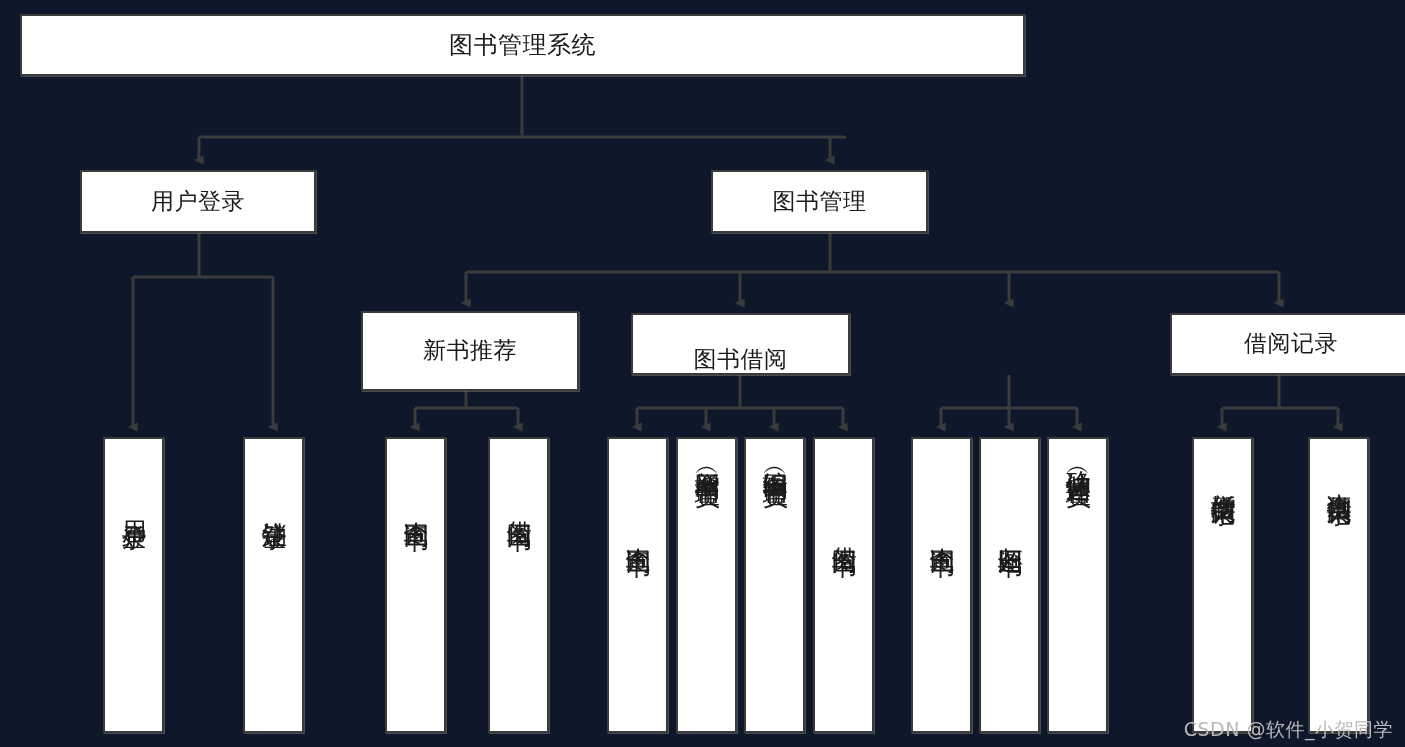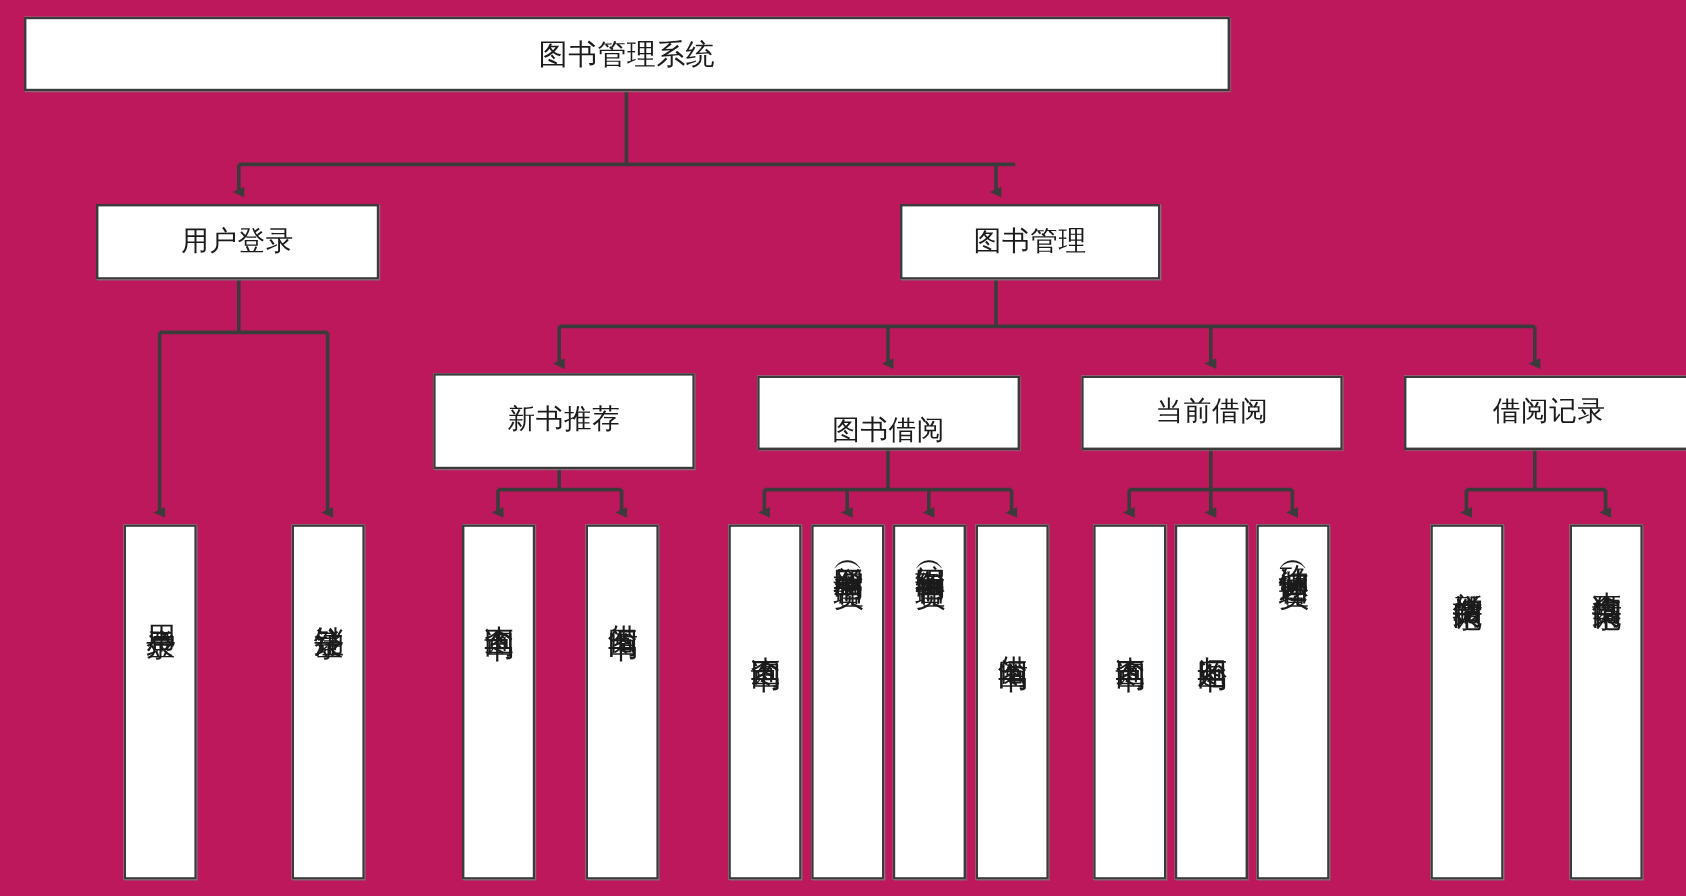--- a/index.html
+++ b/index.html
@@ -8,21 +8,21 @@
     padding: 0;
     background: #ffffff;
   }
   body {
     font-family: "DejaVu Sans", "Liberation Sans", sans-serif;
   }
   #diagram-root {
     position: relative;
     width: 1405px;
     height: 747px;
-    background: #be185d;
+    background: #0f172a;
     overflow: hidden;
   }
   svg.connectors {
     position: absolute;
     left: 0;
     top: 0;
     width: 1405px;
     height: 747px;
     pointer-events: none;
   }
@@ -142,33 +142,30 @@
     </g>
   </svg>
 
   <div class="node horiz root" style="left:20px; top:14px; width:1005px; height:62px;">
     <span class="node-label">图书管理系统</span>
   </div>
 
   <div class="node horiz" style="left:80px; top:170px; width:236px; height:63px;">
     <span class="node-label">用户登录</span>
   </div>
-  <div class="node horiz" style="left:711px; top:170px; width:217px; height:63px;margin-left:39px;">
+  <div class="node horiz" style="left:711px; top:170px; width:217px; height:63px;">
     <span class="node-label">图书管理</span>
   </div>
 
   <div class="node horiz" style="left:361px; top:311px; width:218px; height:80px;">
     <span class="node-label">新书推荐</span>
   </div>
   <div class="node horiz" style="left:631px; top:313px; width:219px; height:62px;align-items:flex-end;">
     <span class="node-label">图书借阅</span>
   </div>
-  <div class="node horiz" style="left:901px; top:313px; width:218px; height:62px;">
-    <span class="node-label">当前借阅</span>
-  </div>
   <div class="node horiz" style="left:1170px; top:313px; width:242px; height:62px;">
     <span class="node-label">借阅记录</span>
   </div>
 
   <div class="node vert mid" style="left:103px; top:437px; width:61px; height:296px;">
     <span class="node-label">用户登录</span>
   </div>
   <div class="node vert mid" style="left:243px; top:437px; width:61px; height:296px;">
     <span class="node-label">注销登录</span>
   </div>
@@ -203,14 +200,15 @@
     <span class="node-label">确认归还（管理员）</span>
   </div>
 
   <div class="node vert short" style="left:1192px; top:437px; width:61px; height:296px;">
     <span class="node-label">新增借阅记录</span>
   </div>
   <div class="node vert short" style="left:1308px; top:437px; width:61px; height:296px;">
     <span class="node-label">查询借阅记录</span>
   </div>
 
+  <div class="watermark">CSDN @软件_小贺同学</div>
 
 </div>
 
 </body></html>

